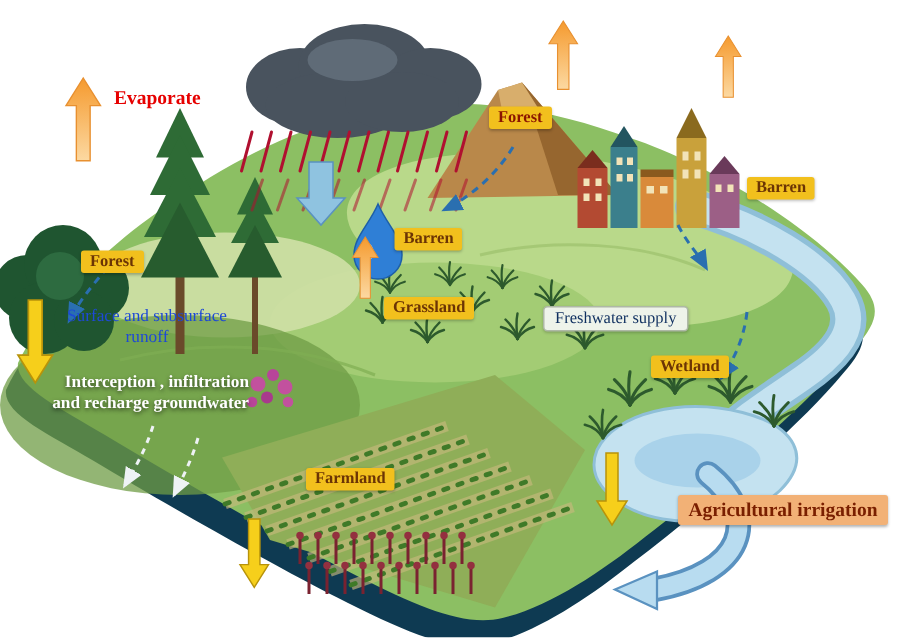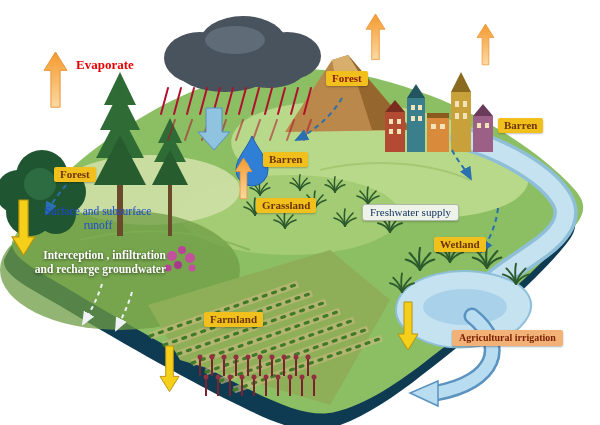--- a/index.html
+++ b/index.html
@@ -14,21 +14,21 @@
   .txt-blue{color:#1d49d6;font-weight:normal;font-size:11.5px;white-space:normal;
             text-align:center;width:112px;}
   .txt-white{color:#ffffff;font-weight:bold;font-size:11.5px;white-space:normal;
              text-align:right;width:140px;text-shadow:0 1px 3px rgba(0,0,0,.6);}
   .box-freshwater{background:#eef3ea;border:1px solid #aeb8a6;border-radius:3px;
        color:#0f2f5f;font-weight:normal;font-size:11px;padding:1px 7px;
        box-shadow:0 1px 2px rgba(0,0,0,.2);margin-top:28px;}
   .box-services{background:rgba(252,244,216,.92);border-radius:4px;color:#cf0000;
        font-weight:bold;font-size:11.5px;padding:3px 6px;white-space:normal;
        text-align:center;width:212px;box-shadow:0 1px 3px rgba(0,0,0,.2);}
-  .box-irrigation{background:#f2b176;color:#7a1f00;font-weight:bold;font-size:10px;
+  .box-irrigation{background:#f2b176;color:#7a1f00;font-weight:bold;font-size:13px;
        padding:2px 7px;border-radius:2px;box-shadow:0 1px 2px rgba(0,0,0,.3);}
 </style>
 </head>
 <body>
 
 <div class="scene">
 
 <svg width="600" height="425" viewBox="0 0 600 425">
   <defs>
     <linearGradient id="gradOr" x1="0" y1="0" x2="0" y2="1">

